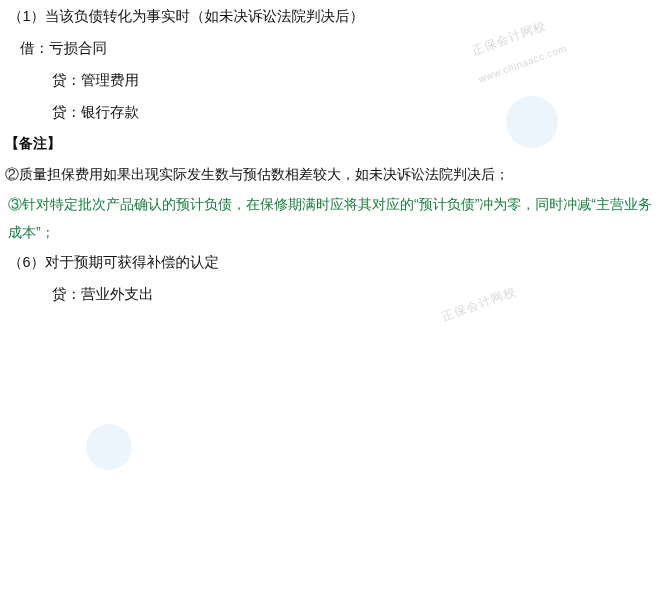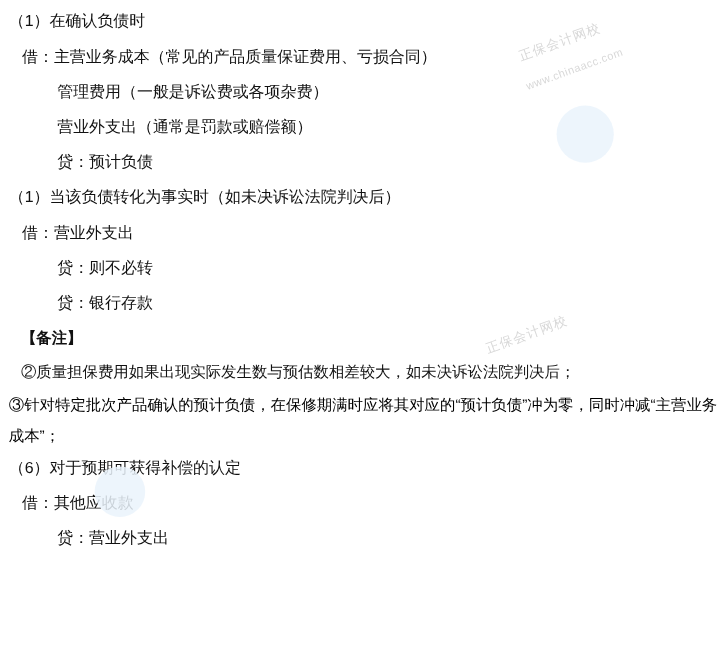--- a/index.html
+++ b/index.html
@@ -31,30 +31,30 @@
   .indent-0 { padding-left: 8px; }
   .indent-1 { padding-left: 20px; }
   .indent-3 { padding-left: 52px; }
   .bold {
     font-weight: bold;
   }
   .note-line {
     font-size: 14px;
     line-height: 31px;
     white-space: nowrap;
-    padding-left: 19px;
+    padding-left: 5px;
     color: #111111;
   }
   .note-wrap {
     font-size: 14px;
     line-height: 28px;
     white-space: normal;
     padding-left: 8px;
     padding-right: 10px;
-    color: #000000;
+    color: #15803d;
   }
   .block-top { padding-top: 4px; }
 
   
   .wm {
     position: absolute;
     pointer-events: none;
     user-select: none;
   }
   .wm-text {
@@ -96,40 +96,32 @@
   <div class="wm" style="left:476px; top:58px;">
     <div class="wm-text small">www.chinaacc.com</div>
   </div>
   <div class="wm" style="left:440px; top:296px;">
     <div class="wm-text">正保会计网校</div>
   </div>
   <div class="wm" style="left:86px; top:424px;">
     <div class="wm-circle c2"></div>
   </div>
 
-  <div>
-    <div class="line indent-0 block-top">（1）在确认负债时</div>
-    <div class="line indent-1">借：主营业务成本（常见的产品质量保证费用、亏损合同）</div>
-    <div class="line indent-3">管理费用（一般是诉讼费或各项杂费）</div>
-    <div class="line indent-3">营业外支出（通常是罚款或赔偿额）</div>
-    <div class="line indent-3">贷：预计负债</div>
-  </div>
 
   <div>
     <div class="line indent-0">（1）当该负债转化为事实时（如未决诉讼法院判决后）</div>
-    <div class="line indent-1">借：营业外支出</div>
-    <div class="line indent-3">贷：则不必转</div>
+    <div class="line indent-1">借：亏损合同</div>
+    <div class="line indent-3">贷：管理费用</div>
     <div class="line indent-3">贷：银行存款</div>
   </div>
 
   <div>
     <div class="note-line bold">【备注】</div>
     <div class="note-line">②质量担保费用如果出现实际发生数与预估数相差较大，如未决诉讼法院判决后；</div>
     <div class="note-wrap">③针对特定批次产品确认的预计负债，在保修期满时应将其对应的“预计负债”冲为零，同时冲减“主营业务成本”；</div>
   </div>
 
   <div>
     <div class="line indent-0">（6）对于预期可获得补偿的认定</div>
-    <div class="line indent-1">借：其他应收款</div>
     <div class="line indent-3">贷：营业外支出</div>
   </div>
 
 </div>
 
 </body></html>

